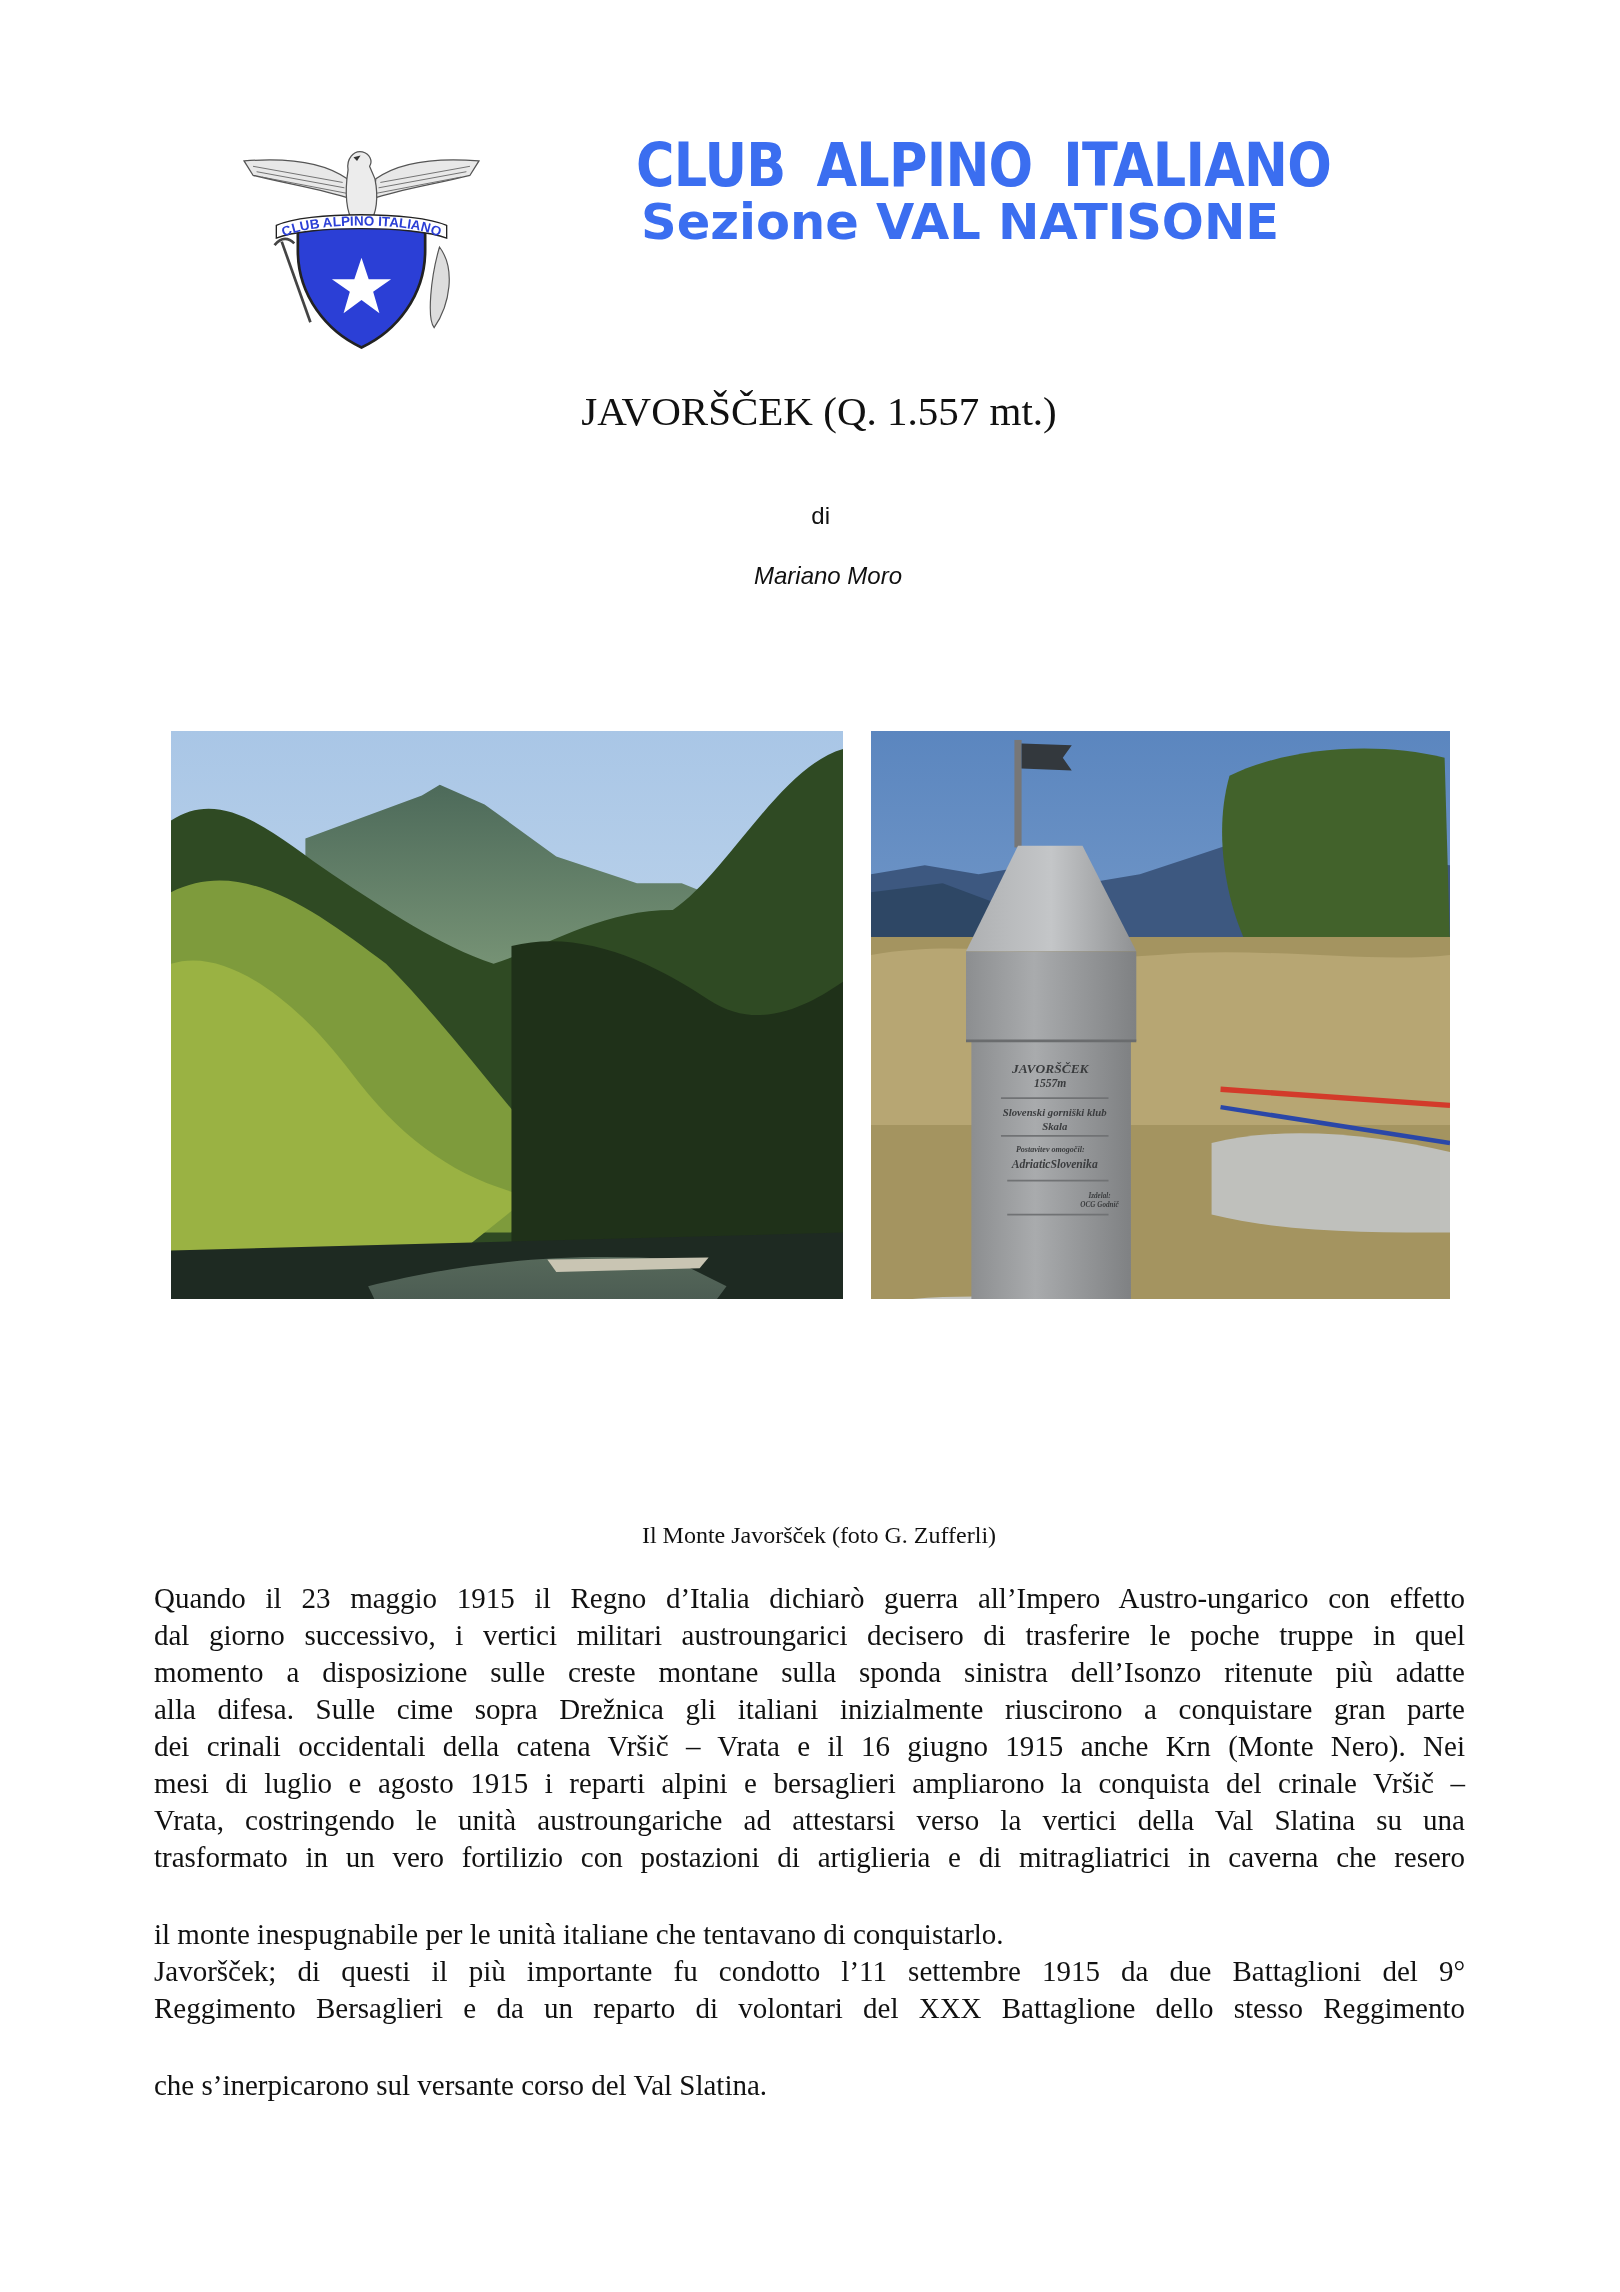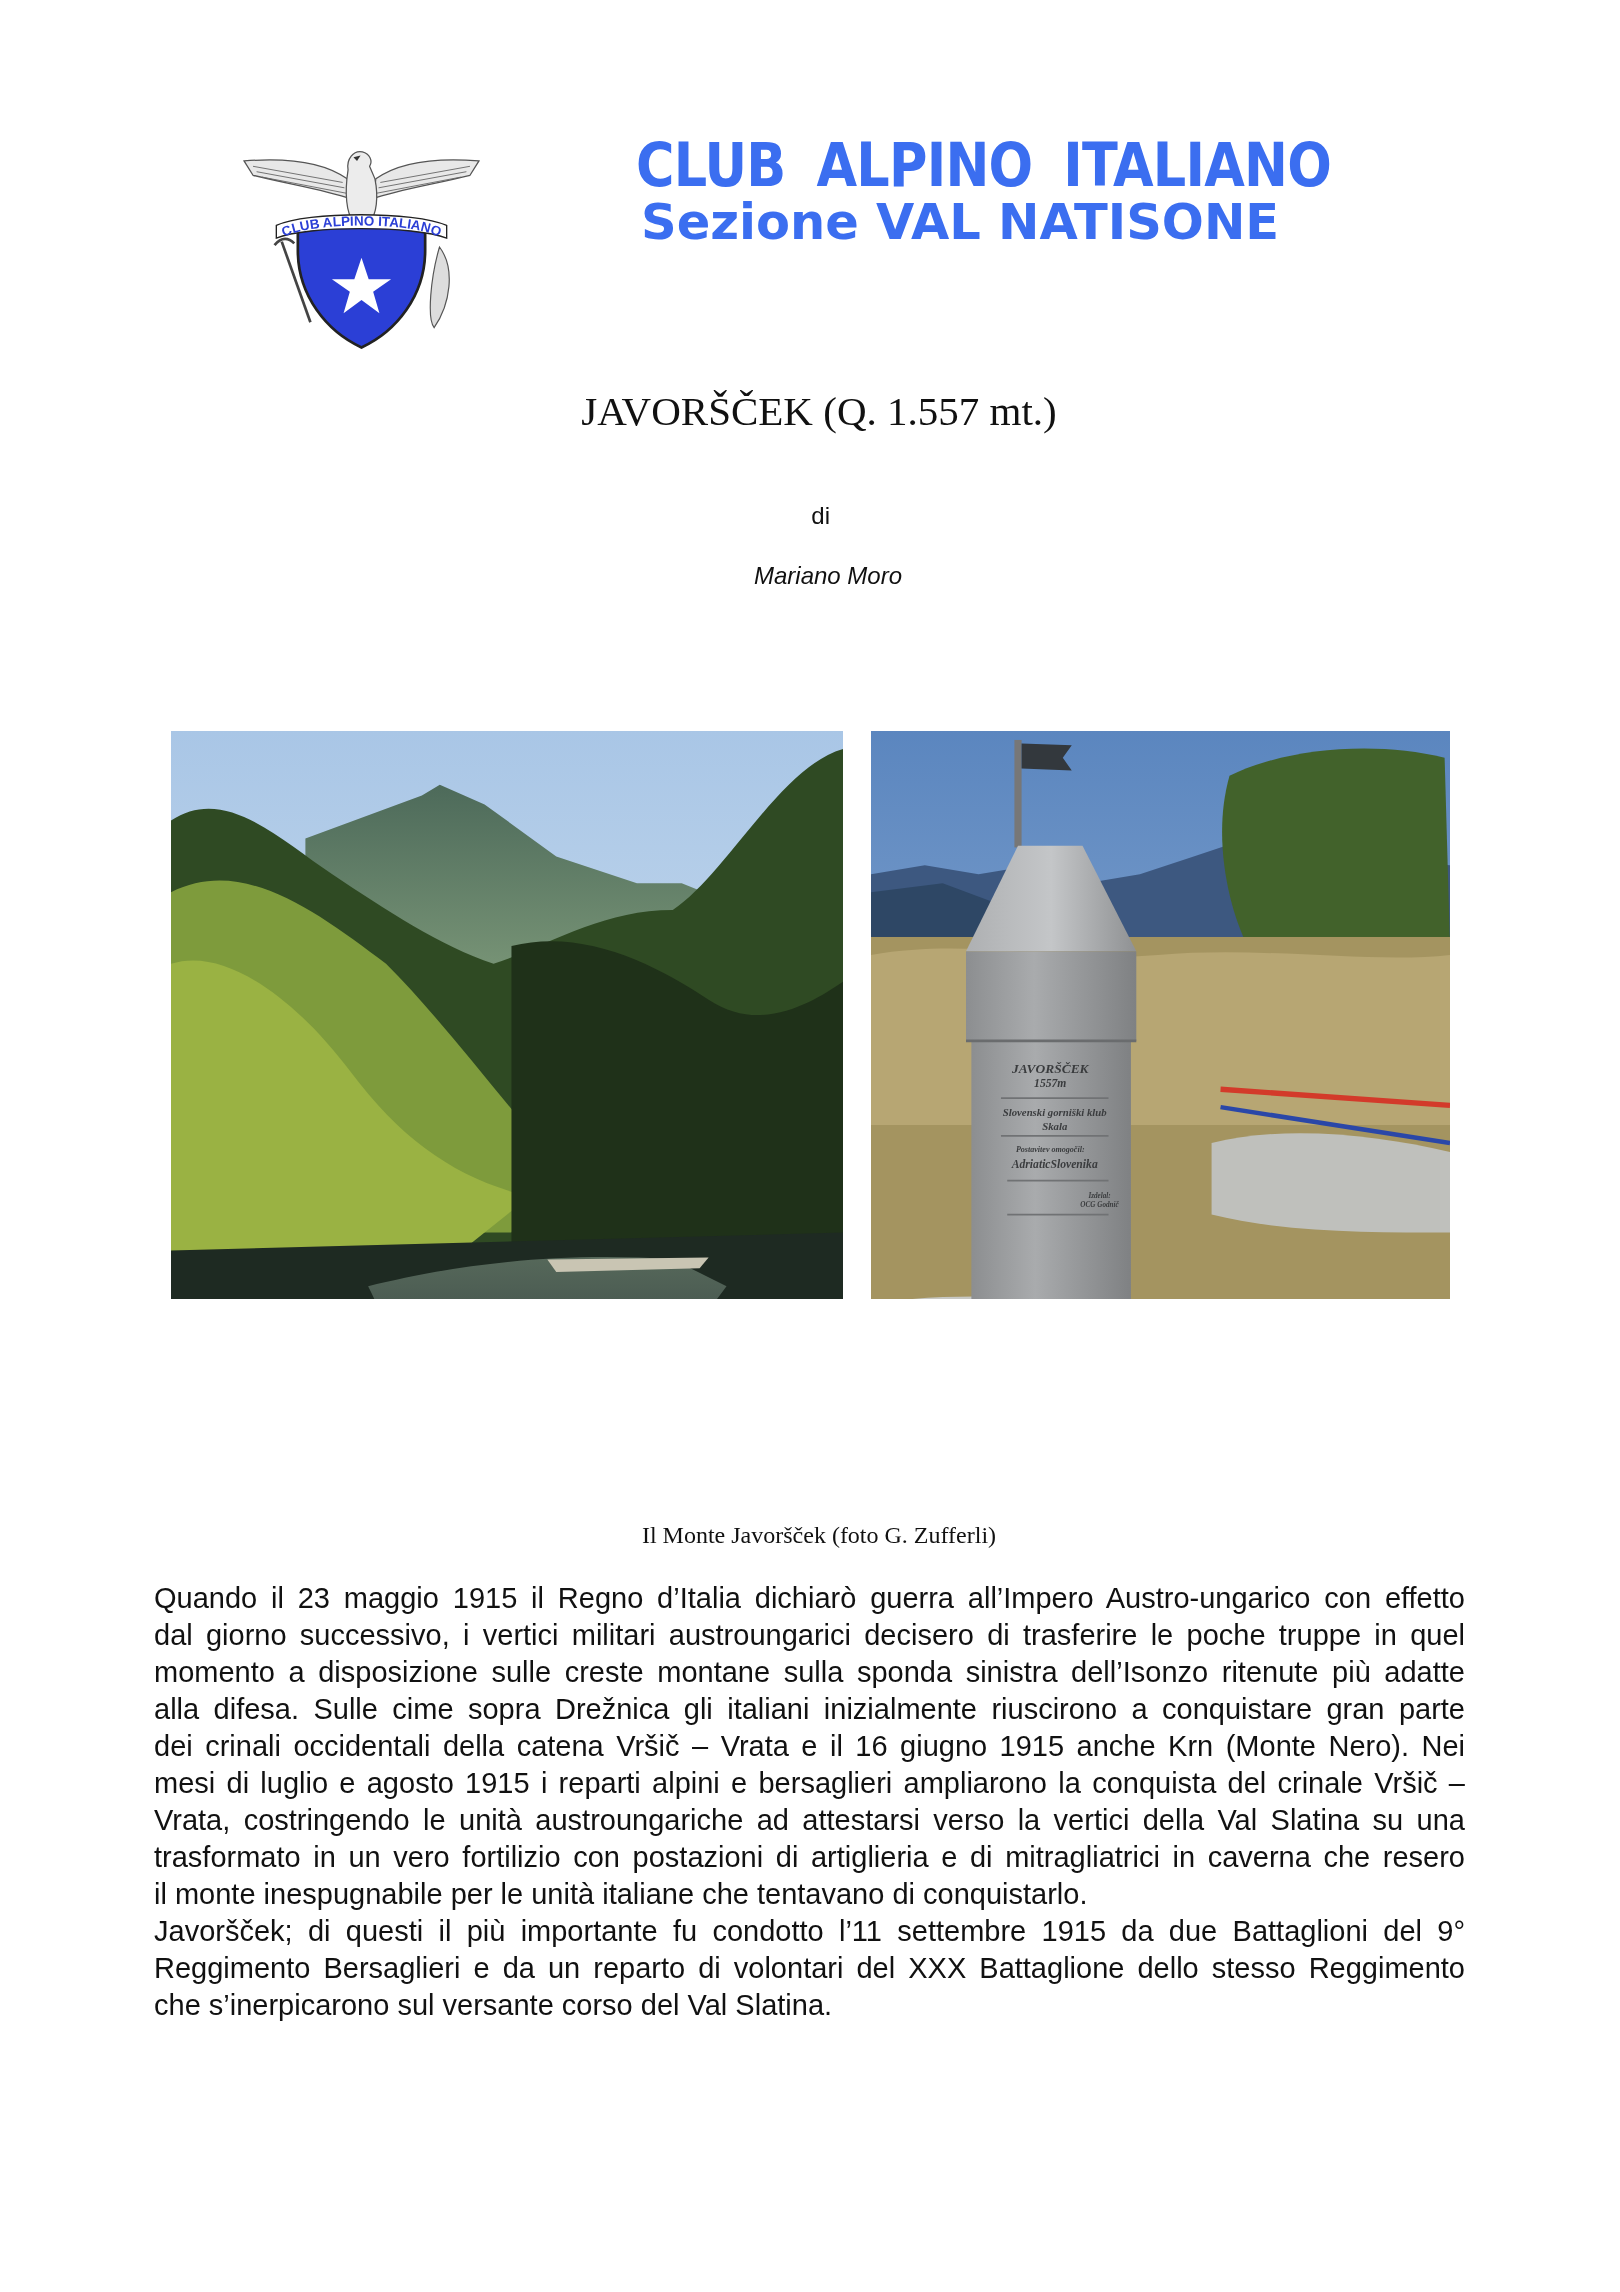--- a/index.html
+++ b/index.html
@@ -25,24 +25,24 @@
 
   
   .photo { top: 731px; height: 568px; overflow: hidden; }
   .photo-left { left: 171px; width: 672px; }
   .photo-right { left: 871px; width: 579px; }
 
   .caption { left: 0; width: 1620px; top: 1522px; text-align: center;
     font-family: "Liberation Serif", serif; font-size: 24px; color: #111; padding-left: 9px; }
 
   .body-text { left: 154px; top: 1580px; width: 1311px;
-    font-family: Liberation Sans, sans-serif; font-size: 29px; line-height: 37px; color: #111;
+    font-family: Liberation Serif, serif; font-size: 29px; line-height: 37px; color: #111;
     text-align: justify; }
   .body-text .line { display: block; text-align: justify; text-align-last: justify; white-space: nowrap; }
-  .body-text .line.last { text-align-last: left; }
+  .body-text .line.last { text-align-last: left; margin-top: 40px; }
 </style>
 </head>
 <body>
 
 <div class="abs logo">
   <svg width="253" height="208" viewBox="0 0 282 232">
 
     <g fill="#e8e8e8" stroke="#555" stroke-width="1.4">
       <path d="M10 20 C60 16 100 22 125 40 L128 62 C100 52 60 46 20 36 Z"></path>
       <path d="M272 20 C222 16 182 22 157 40 L154 62 C182 52 222 46 262 36 Z"></path>

